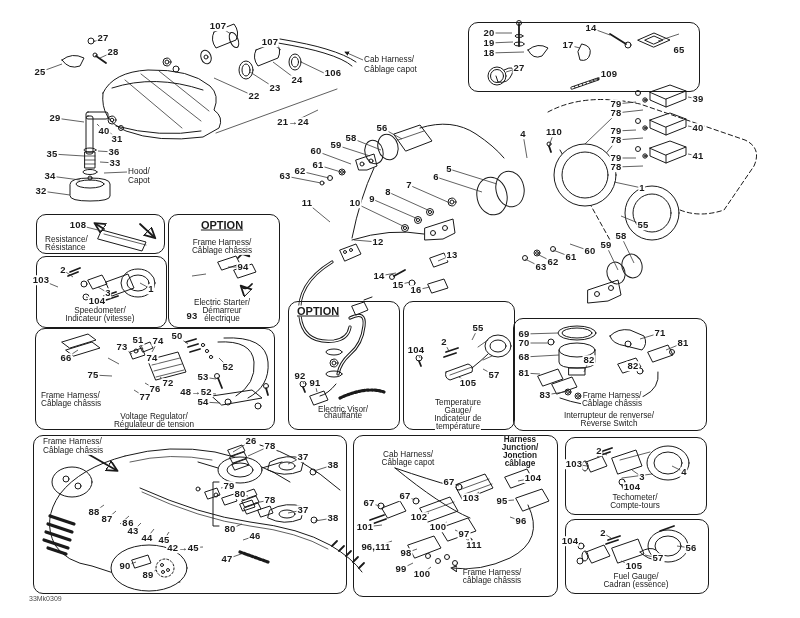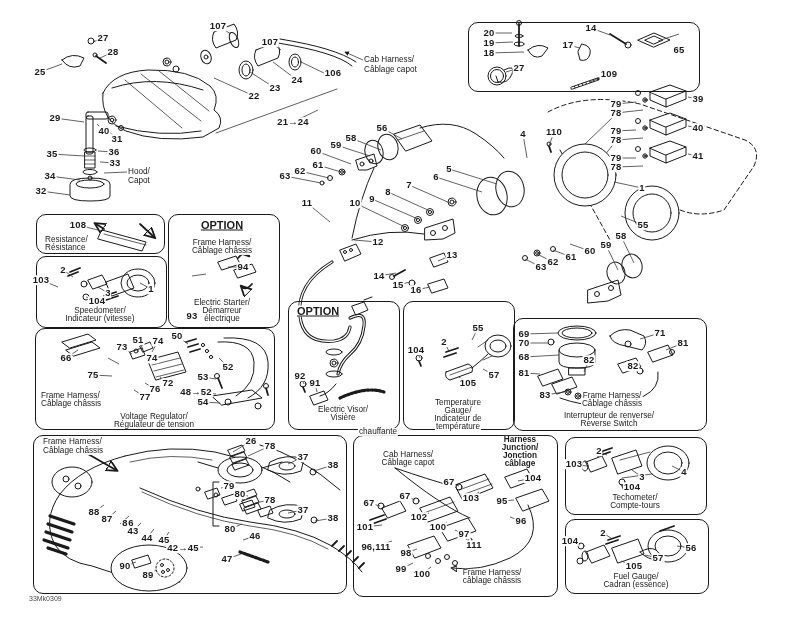--- a/index.html
+++ b/index.html
@@ -697,21 +697,21 @@
     <span class="lbl" style="left: 222px; top: 303px;">Electric Starter/</span>
     <span class="lbl" style="left: 222px; top: 311px;">Démarreur</span>
     <span class="lbl" style="left: 222px; top: 319px;">électrique</span>
     <span class="lbl left" style="left: 40px; top: 396px;">Frame Harness/</span>
     <span class="lbl left" style="left: 40px; top: 404px;">Câblage châssis</span>
     <span class="lbl" style="left: 154px; top: 417px;">Voltage Regulator/</span>
     <span class="lbl" style="left: 154px; top: 425px;">Régulateur de tension</span>
     <span class="lbl bold underline left" style="left: 296px; top: 311px; font-size: 11px;">OPTION</span>
     <span class="lbl" style="left: 343px; top: 410px;">Electric Visor/</span>
     <span class="lbl" style="left: 343px; top: 418px;">Visière</span>
-    <span class="lbl" style="left: 343px; top: 432px; margin-left: 35px;">chauffante</span>
+    <span class="lbl" style="left: 343px; top: 416px;">chauffante</span>
     <span class="lbl" style="left: 458px; top: 403px;">Temperature</span>
     <span class="lbl" style="left: 458px; top: 411px;">Gauge/</span>
     <span class="lbl" style="left: 458px; top: 419px;">Indicateur de</span>
     <span class="lbl" style="left: 458px; top: 427px;">température</span>
     <span class="lbl" style="left: 612px; top: 396px;">Frame Harness/</span>
     <span class="lbl" style="left: 612px; top: 404px;">Câblage châssis</span>
     <span class="lbl" style="left: 609px; top: 416px;">Interrupteur de renverse/</span>
     <span class="lbl" style="left: 609px; top: 424px;">Reverse Switch</span>
     <span class="lbl left" style="left: 42px; top: 442px;">Frame Harness/</span>
     <span class="lbl left" style="left: 42px; top: 451px;">Câblage châssis</span>

